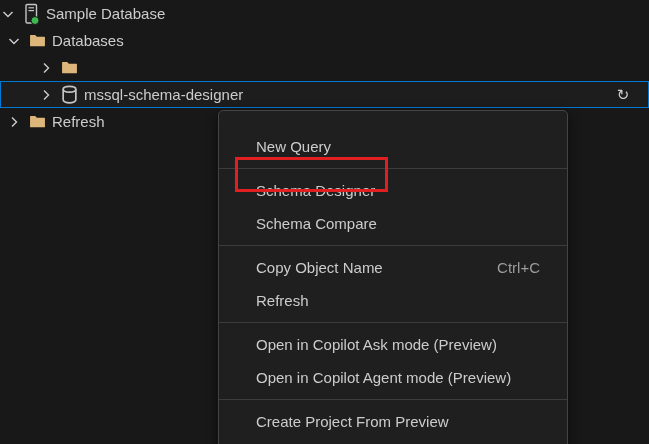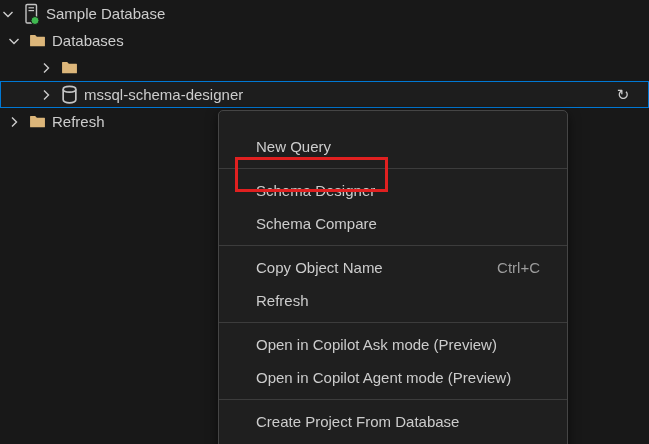--- a/index.html
+++ b/index.html
@@ -190,18 +190,18 @@
   <div class="menu-item">
     <span>Open in Copilot Ask mode (Preview)</span>
   </div>
   <div class="menu-item">
     <span>Open in Copilot Agent mode (Preview)</span>
   </div>
 
   <div class="menu-sep"></div>
 
   <div class="menu-item">
-    <span>Create Project From Database</span>
+    <span>Create Project From Preview</span>
   </div>
 
 </div>
 
 <div class="annotation-box"></div>
 
 </body></html>

